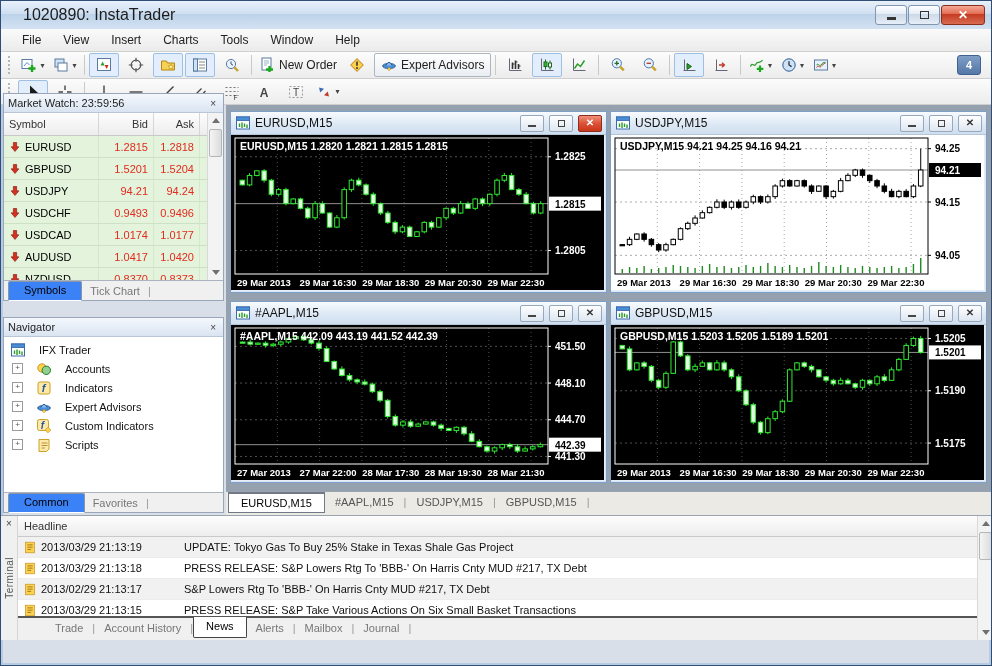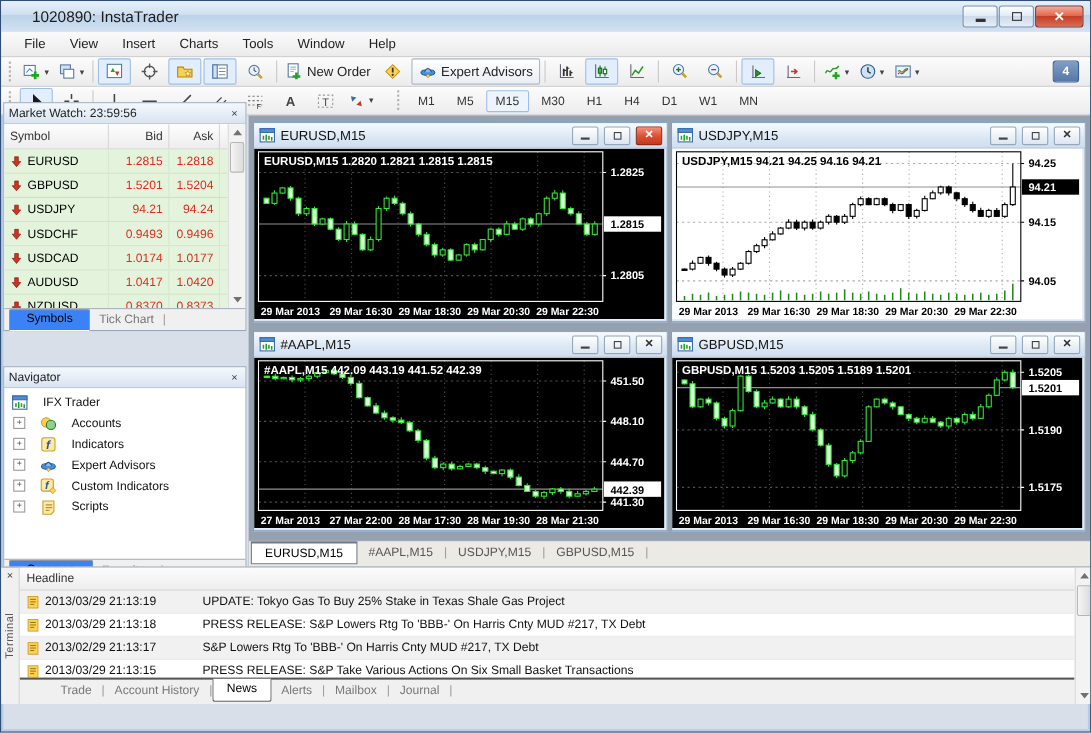--- a/index.html
+++ b/index.html
@@ -2,21 +2,21 @@
 <html><head>
 <meta charset="utf-8">
 <style>
   html,body{margin:0;padding:0;background:#6b87a8;font-family:"Liberation Sans",sans-serif;}
   #app{position:relative;width:992px;height:666px;background:#d8dfe9;border:1px solid #2f4d75;box-sizing:border-box;overflow:hidden;
        box-shadow:inset 0 0 0 2px #b7cbe3;}
   .noselect{user-select:none}
   
   #titlebar{position:absolute;left:0;top:0;width:100%;height:28px;
     background:linear-gradient(#e7f0fa,#cfdff1 45%,#bcd2e9 46%,#d3e2f2);display:flex;align-items:center;padding:0 6px;box-sizing:border-box;}
-  #titlebar .title{font-size:14px;color:#1c1c1c;margin-left:6px;flex:1}
+  #titlebar .title{font-size:16px;color:#1c1c1c;margin-left:0;flex:1}
   .winbtn{width:30px;height:18px;margin-left:1px;border:1px solid #8296ad;border-radius:3px;
     background:linear-gradient(#fdfeff,#e3ecf6 45%,#ccd9e8 46%,#e6eef8);display:flex;align-items:center;justify-content:center;}
   .winbtn .g-min{width:9px;height:3px;background:#333;margin-top:7px}
   .winbtn .g-max{width:9px;height:8px;border:1.5px solid #333;box-sizing:border-box}
   .winbtn.close{width:42px;background:linear-gradient(#f5a898,#e06a50 45%,#c43a22 46%,#d96b52);border-color:#8c2e1c;color:#fff;font-weight:bold;font-size:12px}
   
   #menubar{position:absolute;left:0;top:28px;width:100%;height:23px;background:linear-gradient(#fafafa,#ebebeb);border-bottom:1px solid #d0d0d0;display:flex;align-items:center;padding-left:10px;box-sizing:border-box;}
   #menubar .mitem{font-size:12px;color:#222;padding:3px 11px;cursor:default}
   
   .tb{position:absolute;left:0;width:100%;height:27px;background:linear-gradient(#fcfcfc,#ececec);border-bottom:1px solid #cfcfcf;display:flex;align-items:center;box-sizing:border-box;padding-left:4px;}
@@ -54,21 +54,21 @@
   .mwrow .c-sym{color:#000;gap:4px}
   .mwrow .c-bid,.mwrow .c-ask{color:#e22a1e;justify-content:flex-end}
   .mwrow .ticon{width:12px;height:12px;flex:0 0 12px}.mwrow .ticon svg{width:12px;height:12px}
   .vsb{width:15px;background:#f3f3f3;border-left:1px solid #d9d9d9;display:flex;flex-direction:column}
   .vsb .sbtn{height:15px;display:flex;align-items:center;justify-content:center}
   .vsb .thumb{height:26px;margin:1px;background:linear-gradient(90deg,#f5f5f5,#dcdcdc);border:1px solid #b5b5b5;border-radius:2px}
   .vsb .fill{flex:1}
   .arr{width:0;height:0;border-left:4px solid transparent;border-right:4px solid transparent}
   .arr.up{border-bottom:5px solid #707070}.arr.down{border-top:5px solid #707070}
   
-  #nav{top:332px;height:196px}
+  #nav{top:316px;height:196px}
   #navtree{flex:1;background:#fff;padding:3px 0;font-size:11px;color:#111;overflow:hidden}
   .trow{display:flex;align-items:center;height:19px;padding-left:6px;gap:13px}
   .trow.child{padding-left:8px}
   .tplus{width:9px;height:9px;border:1px solid #9a9a9a;background:#fff;font-size:8px;line-height:7px;text-align:center;color:#555;flex:0 0 9px}
   
   #mdi{position:absolute;left:225px;top:104px;width:767px;height:410px;background:#96a1b0;overflow:hidden}
   .cwin{position:absolute;width:377px;height:182px;border:1px solid #7da0c8;background:#e8eef6;box-shadow:inset 0 0 0 1px #d8e6f5;box-sizing:border-box;display:flex;flex-direction:column}
   .cwin-tb{height:22px;display:flex;align-items:center;padding:0 4px;gap:4px;background:linear-gradient(#f8fbfe,#dbe7f4 60%,#cfdeef);border-bottom:1px solid #b5c6da}
   .cwin-tb .ct{font-size:12px;color:#111;flex:1}
   .cbtn{width:22px;height:15px;border:1px solid #97a7bc;border-radius:2px;background:linear-gradient(#ffffff,#dde6f0);display:flex;align-items:center;justify-content:center;margin-left:1px}
@@ -399,32 +399,20 @@
         </span>
       </div>
       <div class="tbtn">
         <span class="ticon">
           <svg viewBox="0 0 16 16" xmlns="http://www.w3.org/2000/svg">
             <path d="M3 3.5l5 1.2-3.8 3.8z" fill="#3a6ab0"></path>
             <path d="M13 12.5l-5-1.2 3.8-3.8z" fill="#c0392b"></path>
           </svg>
         </span>
         <span class="dd">▾</span>
-      </div>
-      <div id="tfbar">
-        <span class="grip"></span>
-        <span class="tfbtn">M1</span>
-        <span class="tfbtn">M5</span>
-        <span class="tfbtn pressed">M15</span>
-        <span class="tfbtn">M30</span>
-        <span class="tfbtn">H1</span>
-        <span class="tfbtn">H4</span>
-        <span class="tfbtn">D1</span>
-        <span class="tfbtn">W1</span>
-        <span class="tfbtn">MN</span>
       </div>
     </div>
 
   <div id="mw" class="panel">
     <div class="phead">
       <span>Market Watch: 23:59:56</span>
       <span class="px">×</span>
     </div>
     <div id="mwbody">
       <div id="mwtable">

